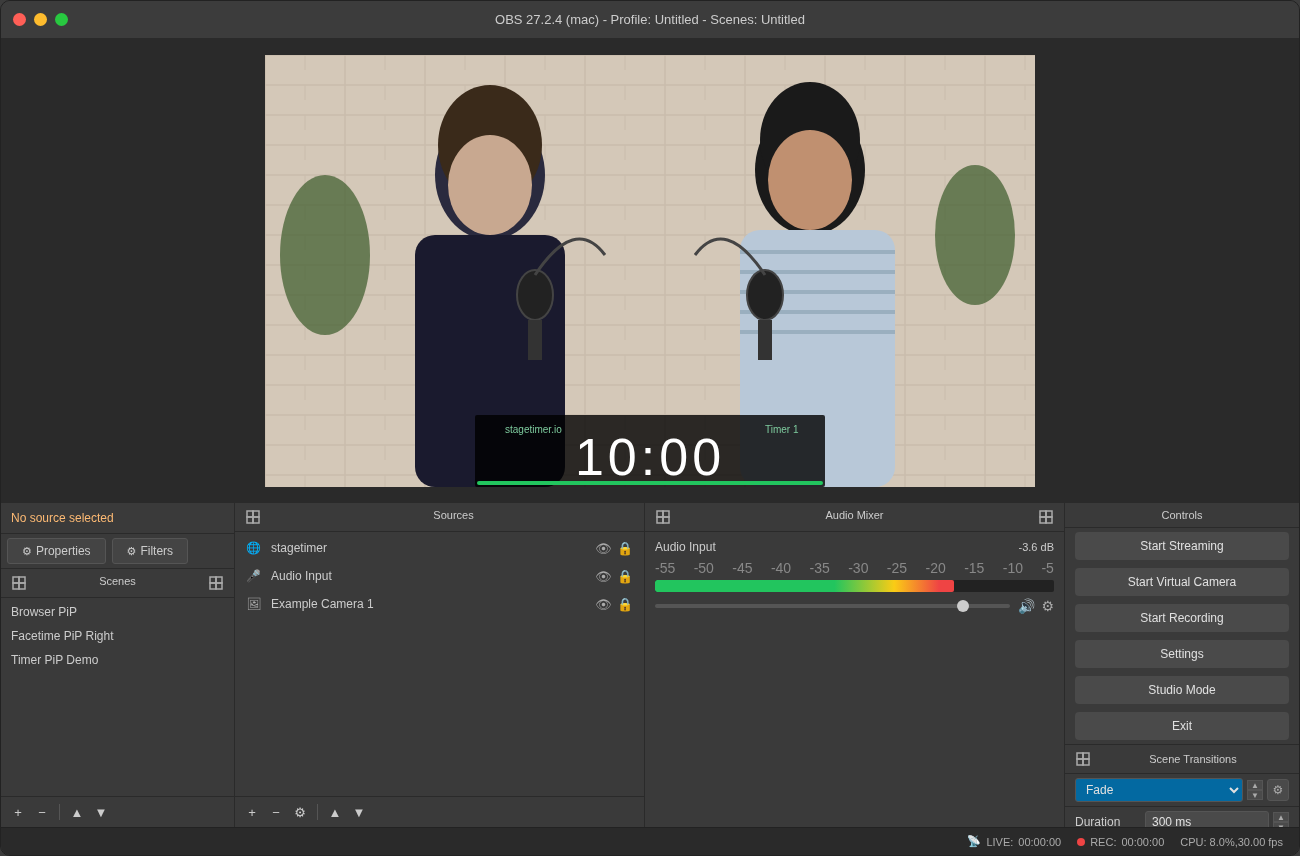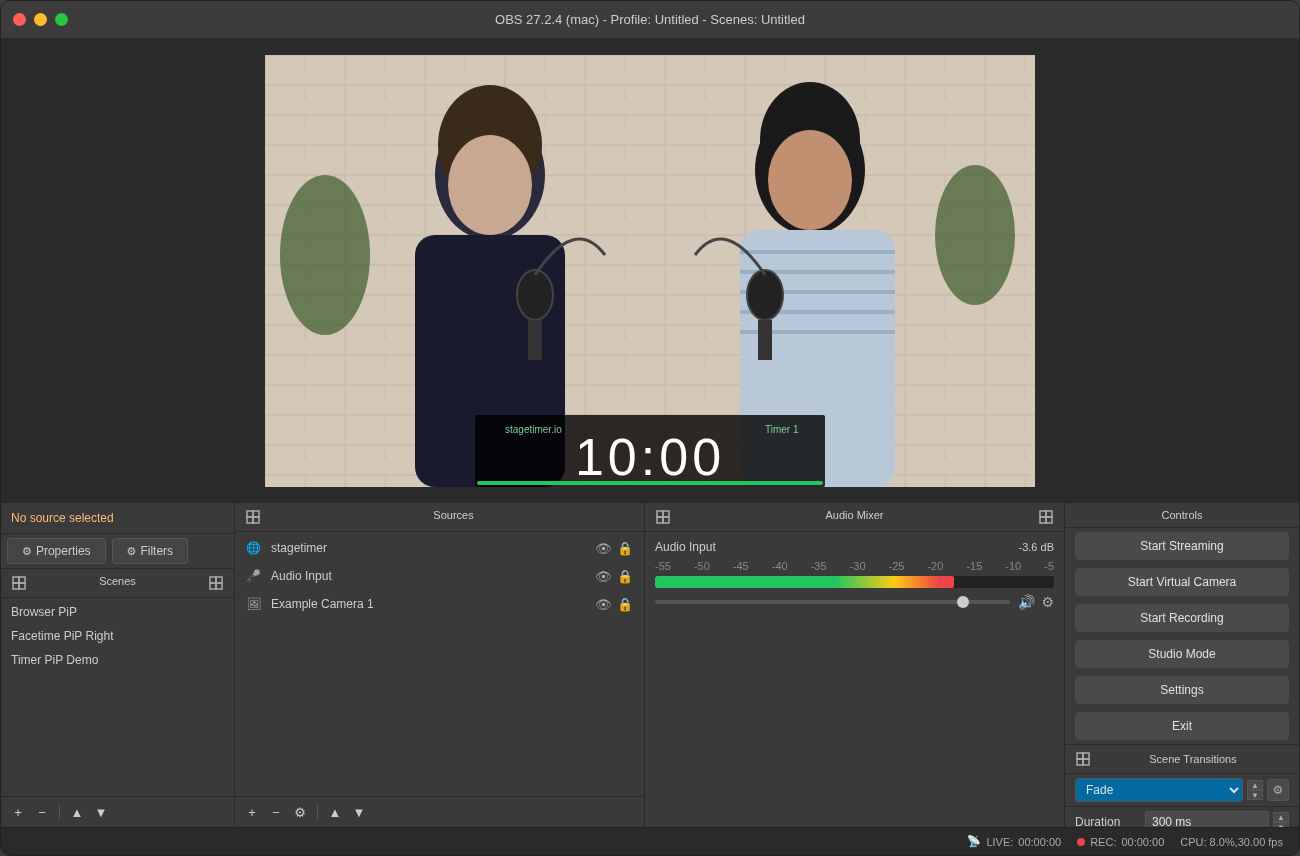--- a/index.html
+++ b/index.html
@@ -258,21 +258,21 @@
       height: 12px;
       background: #222;
       border-radius: 2px;
       overflow: hidden;
       position: relative;
       margin-bottom: 6px;
     }
     .audio-meter-scale {
       display: flex;
       justify-content: space-between;
-      font-size: 11px;
+      font-size: 14px;
       color: #888;
       margin-bottom: 4px;
     }
     .audio-meter-bar {
       height: 100%;
       background: linear-gradient(to right, #22c55e 0%, #22c55e 60%, #facc15 80%, #ef4444 95%);
       width: 75%;
       border-radius: 2px;
     }
     .audio-fader {
@@ -747,22 +747,22 @@
       </div>
 
       <div class="controls-panel">
         <div class="controls-header">
           <span>Controls</span>
         </div>
 
         <button class="controls-btn">Start Streaming</button>
         <button class="controls-btn">Start Virtual Camera</button>
         <button class="controls-btn">Start Recording</button>
+        <button class="controls-btn">Settings</button>
         <button class="controls-btn">Studio Mode</button>
-        <button class="controls-btn">Settings</button>
         <button class="controls-btn">Exit</button>
 
         <div class="scene-transitions-section">
           <div class="scene-transitions-header">
             <span class="panel-icon">
               <svg width="14" height="14" viewBox="0 0 14 14">
                   <rect x="1" y="1" width="6" height="6" fill="none" stroke="#aaa" stroke-width="1.5"></rect>
                   <rect x="7" y="1" width="6" height="6" fill="none" stroke="#aaa" stroke-width="1.5"></rect>
                   <rect x="1" y="7" width="6" height="6" fill="none" stroke="#aaa" stroke-width="1.5"></rect>
                   <rect x="7" y="7" width="6" height="6" fill="none" stroke="#aaa" stroke-width="1.5"></rect>

